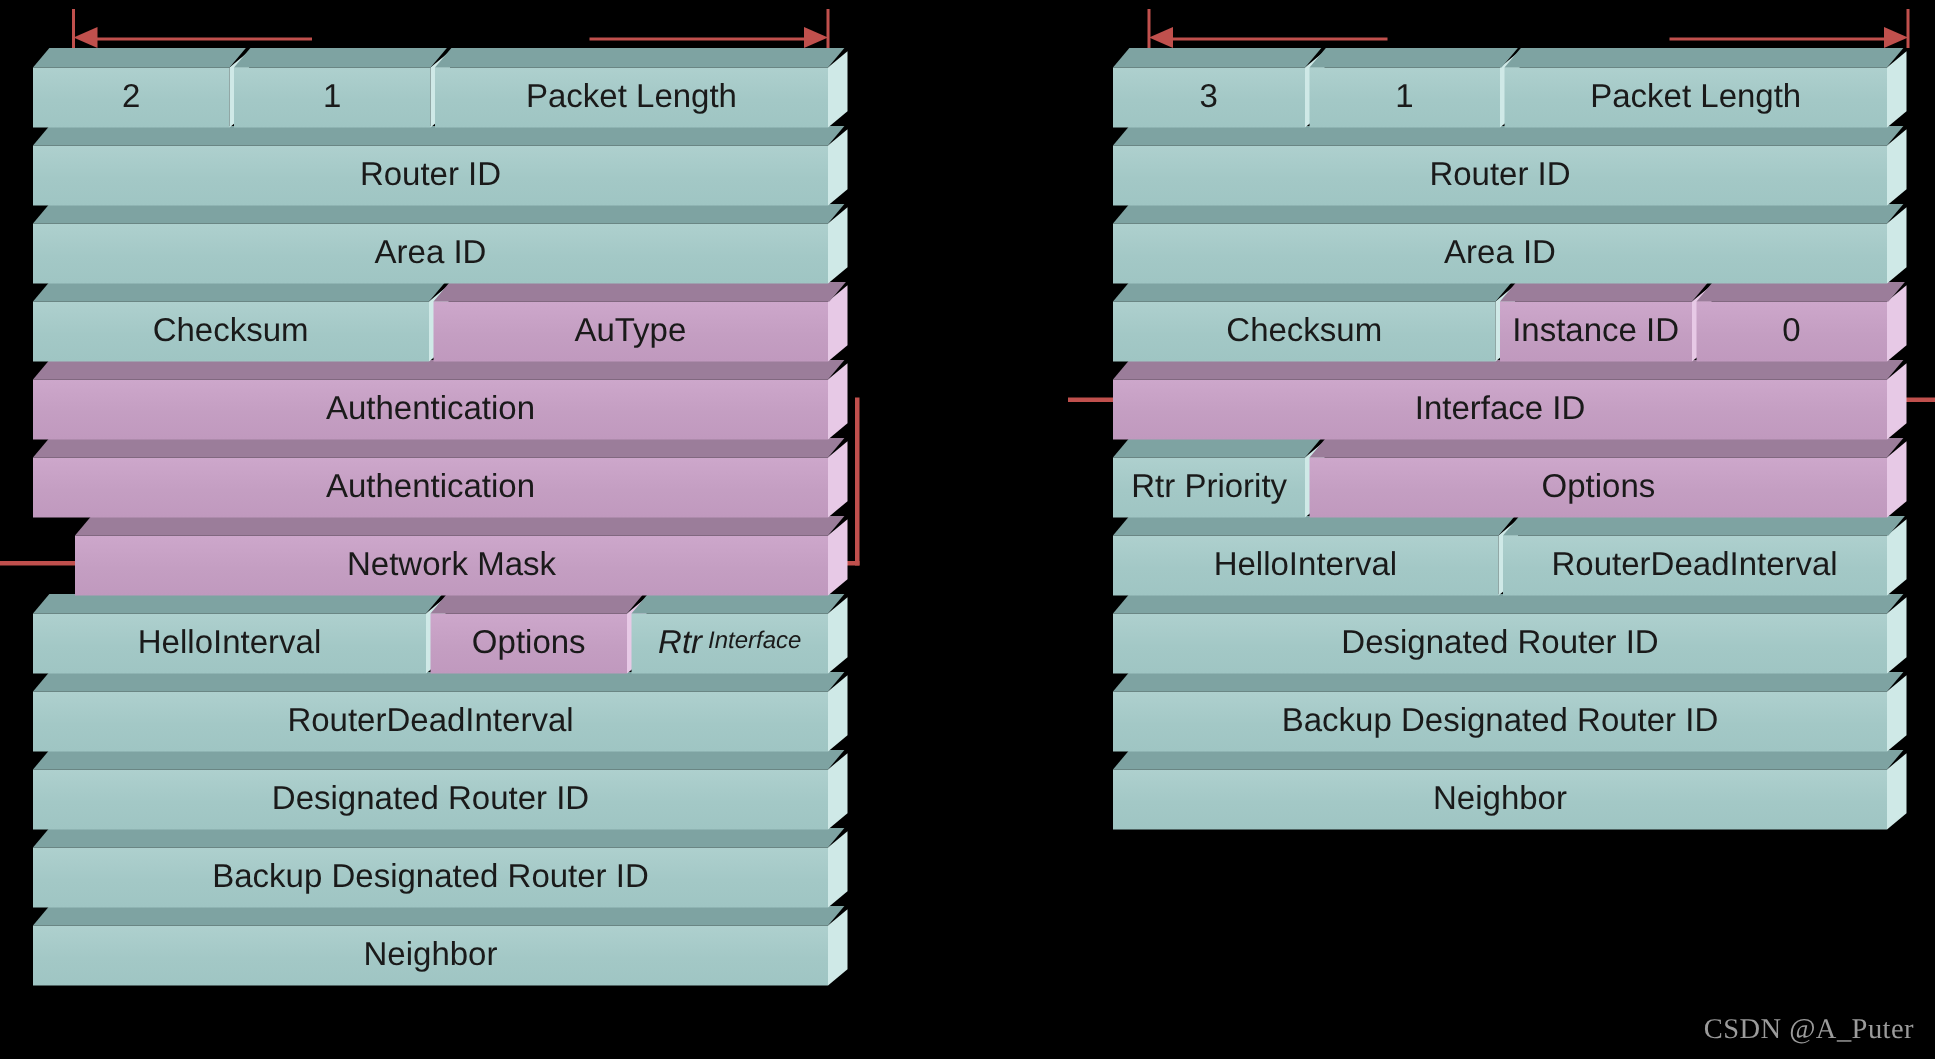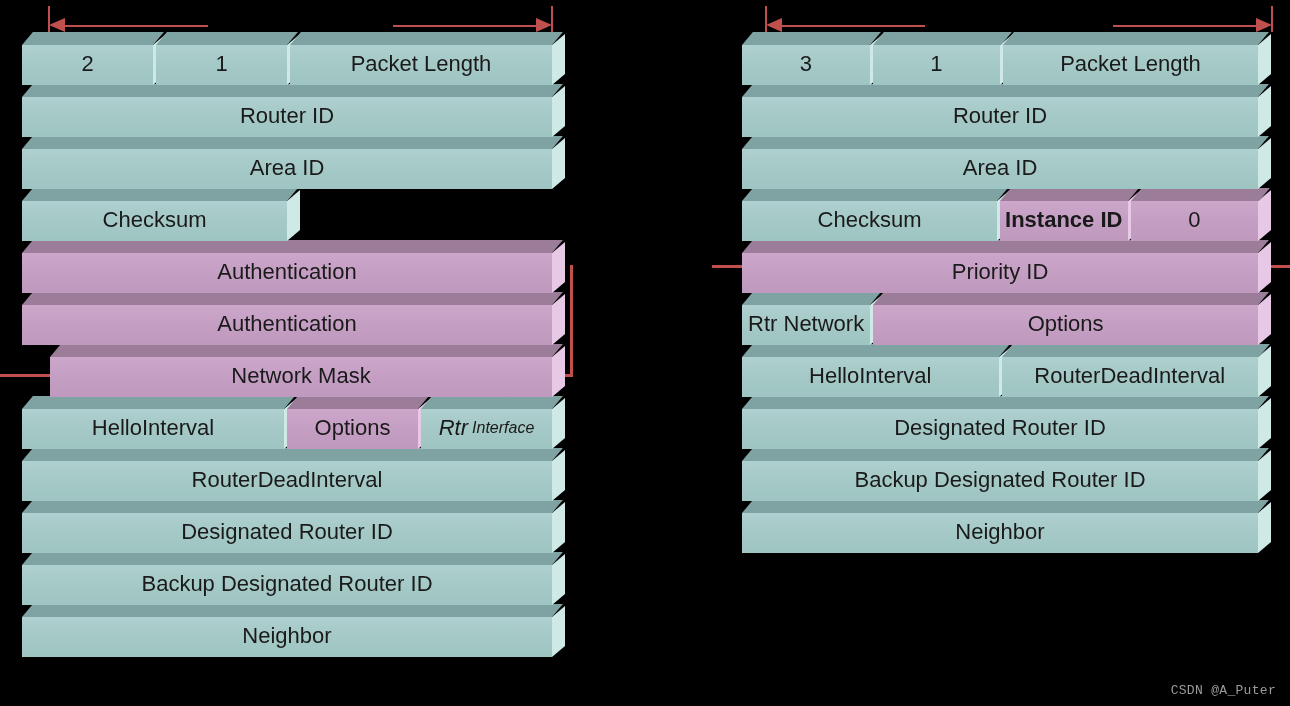--- a/index.html
+++ b/index.html
@@ -53,22 +53,22 @@
   .seg.pink::after{background:#e7c9e6;}
 
   
   .row > .seg:last-child::after{width:13px;right:-13px;}
 
   
   .redh{position:absolute;height:3px;background:#c0504d;}
   .redv{position:absolute;width:3px;background:#c0504d;}
 
   
-  .watermark{position:absolute;color:#9b9b9b;font-size:13px;
-     font-family:Liberation Mono, monospace;letter-spacing:.3px;margin-top:12px;}
+  .watermark{position:absolute;color:#9b9b9b;font-size:19px;
+     font-family:Liberation Serif, serif;letter-spacing:.3px;margin-top:12px;}
 
   .sup{font-size:16px;vertical-align:super;margin-left:4px;}
 </style>
 </head>
 <body>
 
 <div class="stage">
 
   <div class="dimline" style="left:48px;top:6px;width:505px;">
     <div class="tick l"></div>
@@ -99,20 +99,23 @@
       </div>
       <div class="row" style="top: 104px; height: 40px; width: 530px; z-index: 10;">
         <div class="seg teal" style="width: 100%;">
           <span class="lbl">Area ID</span>
         </div>
       </div>
       <div class="row" style="top: 156px; height: 40px; width: 530px; z-index: 9;">
         <div class="seg teal" style="width: 50%;">
           <span class="lbl">Checksum</span>
         </div>
+        <div class="seg pink" style="width: 50%; margin-left: 3px;">
+          <span class="lbl">AuType</span>
+        </div>
       </div>
       <div class="row" style="top: 208px; height: 40px; width: 530px; z-index: 8;">
         <div class="seg pink" style="width: 100%;">
           <span class="lbl">Authentication</span>
         </div>
       </div>
       <div class="row" style="top: 260px; height: 40px; width: 530px; z-index: 7;">
         <div class="seg pink" style="width: 100%;">
           <span class="lbl">Authentication</span>
         </div>
@@ -188,35 +191,35 @@
       </div>
       <div class="row" style="top: 104px; height: 40px; width: 516px; z-index: 8;">
         <div class="seg teal" style="width: 100%;">
           <span class="lbl">Area ID</span>
         </div>
       </div>
       <div class="row" style="top: 156px; height: 40px; width: 516px; z-index: 7;">
         <div class="seg teal" style="width: 50%;">
           <span class="lbl">Checksum</span>
         </div>
-        <div class="seg pink" style="width: 25%; margin-left: 3px; font-weight: bold;">
+        <div class="seg pink" style="width: 25%; margin-left: 3px;">
           <span class="lbl">Instance ID</span>
         </div>
         <div class="seg pink" style="width: 25%; margin-left: 3px;">
           <span class="lbl">0</span>
         </div>
       </div>
       <div class="row" style="top: 208px; height: 40px; width: 516px; z-index: 6;">
         <div class="seg pink" style="width: 100%;">
-          <span class="lbl">Priority ID</span>
+          <span class="lbl">Interface ID</span>
         </div>
       </div>
       <div class="row" style="top: 260px; height: 40px; width: 516px; z-index: 5;">
         <div class="seg teal" style="width: 25%;">
-          <span class="lbl">Rtr Network</span>
+          <span class="lbl">Rtr Priority</span>
         </div>
         <div class="seg pink" style="width: 75%; margin-left: 3px;">
           <span class="lbl">Options</span>
         </div>
       </div>
       <div class="row" style="top: 312px; height: 40px; width: 516px; z-index: 4;">
         <div class="seg teal" style="width: 50%;">
           <span class="lbl">HelloInterval</span>
         </div>
         <div class="seg teal" style="width: 50%; margin-left: 3px;">

